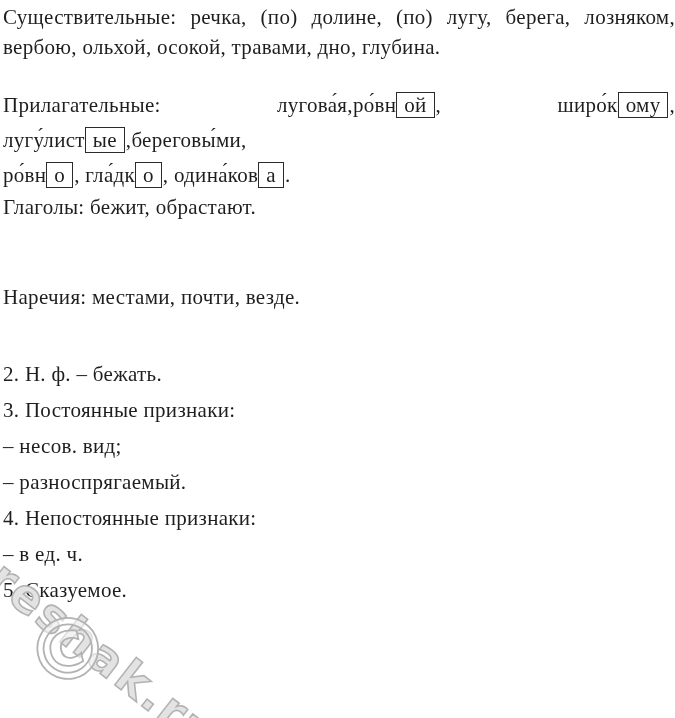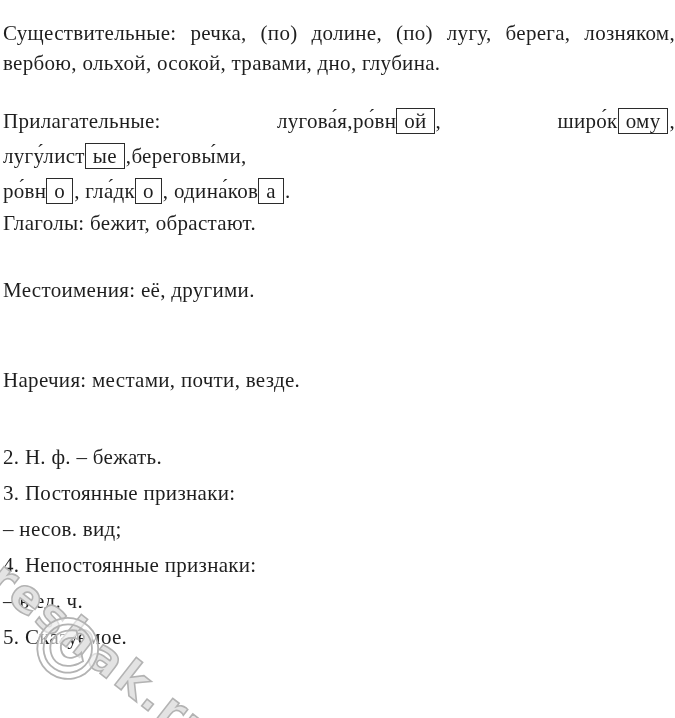--- a/index.html
+++ b/index.html
@@ -6,21 +6,21 @@
   html, body {
     width: 675px; height: 718px;
     background: #ffffff;
     overflow: hidden;
     position: relative;
     font-family: "Liberation Serif", "DejaVu Serif", serif;
     color: #1e1e1e;
   }
   .doc {
     position: absolute;
-    left: 0; top: 16px;
+    left: 0; top: 0;
     width: 675px; height: 520px;
     padding: 2px 0 0 3px;
     font-size: 21px;
     letter-spacing: 0.3px;
     z-index: 1;
   }
   .line { display: block; }
   .justify-last {
     text-align: justify;
     text-align-last: justify;
@@ -83,28 +83,28 @@
     <span class="line">вербою, ольхой, осокой, травами, дно, глубина.</span>
   </p>
 
   <p class="para-adj">
     <span class="line justify-last"><span>Прилагательные: лугова́я,ро́вн</span><span class="boxed">ой</span><span>, широ́к</span><span class="boxed">ому</span><span>, лугу́лист</span><span class="boxed">ые</span><span>,береговы́ми,</span></span>
     <span class="line"><span>ро́вн</span><span class="boxed">о</span><span>, гла́дк</span><span class="boxed">о</span><span>, одина́ков</span><span class="boxed">а</span><span>.</span></span>
   </p>
 
   <p class="para-verbs">Глаголы: бежит, обрастают.</p>
 
-  <p class="para-pronouns">Местоимения: её, другими.</p>
 
   <p class="para-adverbs">Наречия: местами, почти, везде.</p>
 
   <div class="analysis">
     <div class="row">2. Н. ф. – бежать.</div>
     <div class="row">3. Постоянные признаки:</div>
     <div class="row">– несов. вид;</div>
+    <div class="row">– разноспрягаемый.</div>
     <div class="row">4. Непостоянные признаки:</div>
     <div class="row">– в ед. ч.</div>
     <div class="row">5. Сказуемое.</div>
   </div>
 
 </main>
 
 <div class="watermark-text">reshak.ru</div>
 
 <div class="watermark-copyright">©</div>

